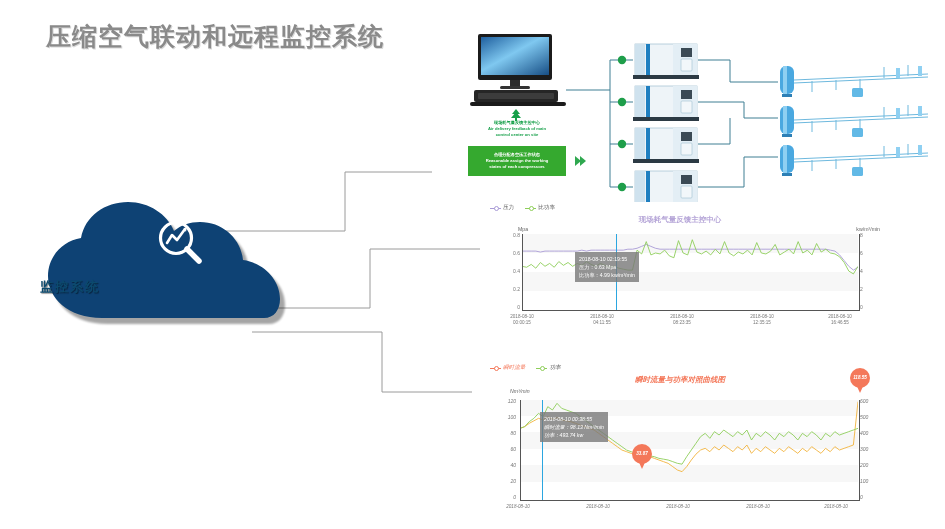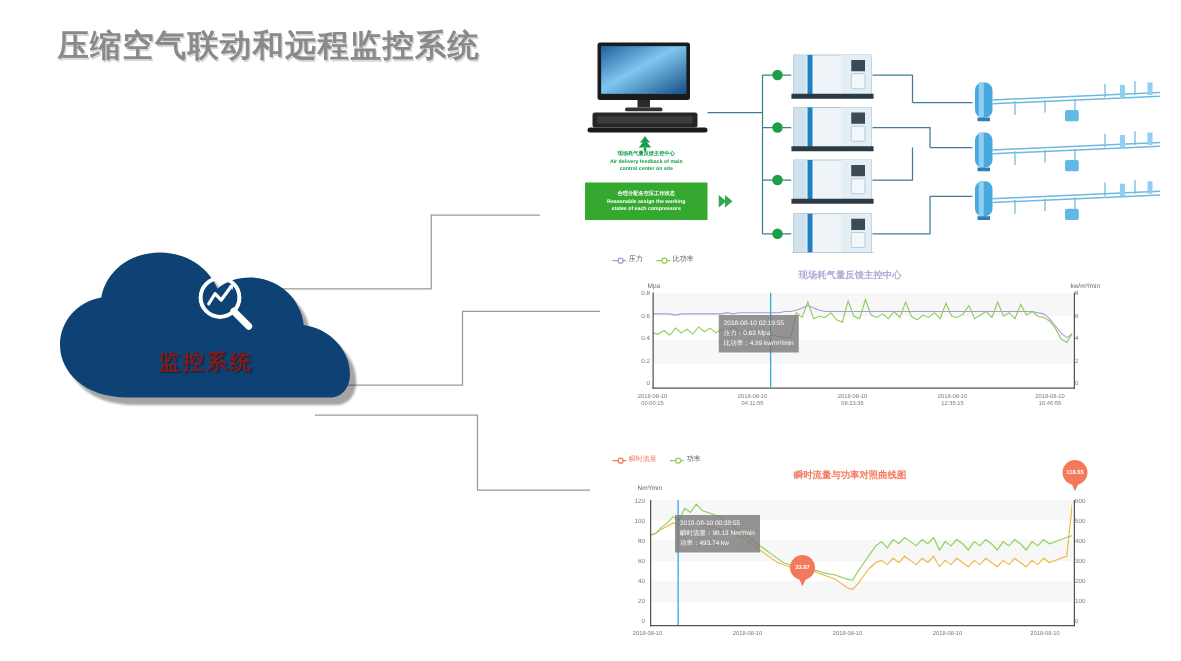--- a/index.html
+++ b/index.html
@@ -19,22 +19,22 @@
     text-shadow:1px 1px 0 #d8d8d8;
   }
 
   
   #cloud-wrap{position:absolute;left:40px;top:200px;width:250px;height:125px;}
   #cloud-shadow{position:absolute;left:5px;top:6px;width:250px;height:122px;
     filter:blur(1px);opacity:.35;}
   #cloud-shape{position:absolute;left:0;top:0;width:250px;height:122px;}
   #cloud-icon{position:absolute;left:113px;top:16px;width:54px;height:54px;}
   #cloud-label{
-    position:absolute;left:0;top:78px;width:250px;text-align:center;
-    color:#7f1d1d;font-size:17px;font-weight:bold;letter-spacing:2px;
+    position:absolute;left:0;top:78px;width:250px;text-align:left;
+    color:#0c4a6e;font-size:13px;font-weight:bold;letter-spacing:2px;
     text-shadow:1px 1px 1px rgba(0,0,0,.45);
   }
 
   
   #connectors{position:absolute;left:0;top:0;width:945px;height:529px;}
 
   
   #diagram{position:absolute;left:448px;top:22px;width:490px;height:178px;}
   .mon-label{
     position:absolute;color:#17a04a;font-size:4.2px;line-height:1.35;
@@ -43,21 +43,21 @@
   .grn-box{
     position:absolute;background:#35a92f;color:#ffffff;
     font-size:4.2px;line-height:1.35;text-align:center;
     display:flex;flex-direction:column;justify-content:center;align-items:center;
     padding:2px 3px;box-sizing:border-box;white-space:pre-line;font-weight:bold;
   }
 
   
   .chart-card{position:absolute;background:#ffffff;}
   #chart1{left:480px;top:202px;width:400px;height:135px;}
-  #chart2{left:480px;top:362px;width:400px;height:158px;}
+  #chart2{left:480px;top:362px;width:400px;height:158px;font-style:italic;}
 
   .legend{position:absolute;top:2px;left:10px;display:flex;gap:11px;align-items:center;font-size:5.6px;}
   .legend-item{display:flex;align-items:center;gap:2px;white-space:nowrap;}
   .legend-mark{display:inline-block;width:11px;height:5px;position:relative;}
   .legend-mark::before{
     content:"";position:absolute;left:0;top:2px;width:11px;height:1px;background:currentColor;
   }
   .legend-mark::after{
     content:"";position:absolute;left:3.5px;top:0.5px;width:3px;height:3px;border-radius:50%;
     border:1px solid currentColor;background:#fff;

